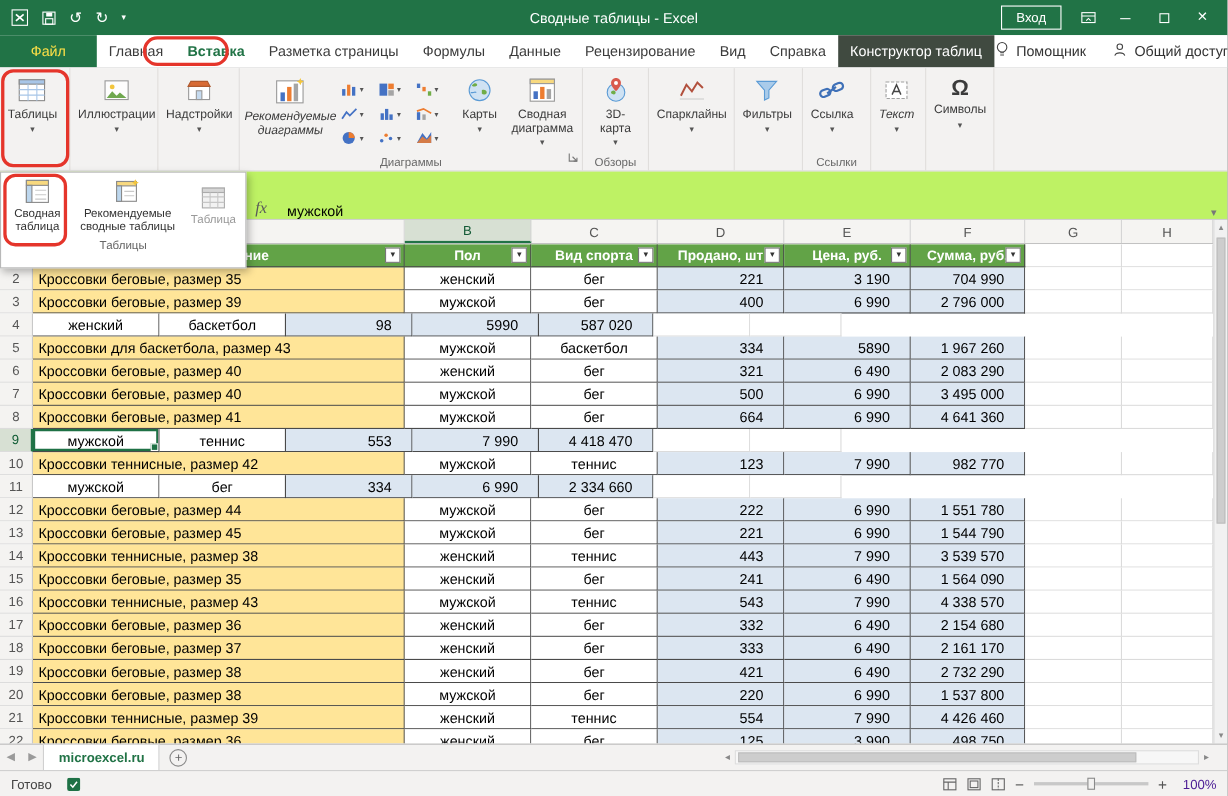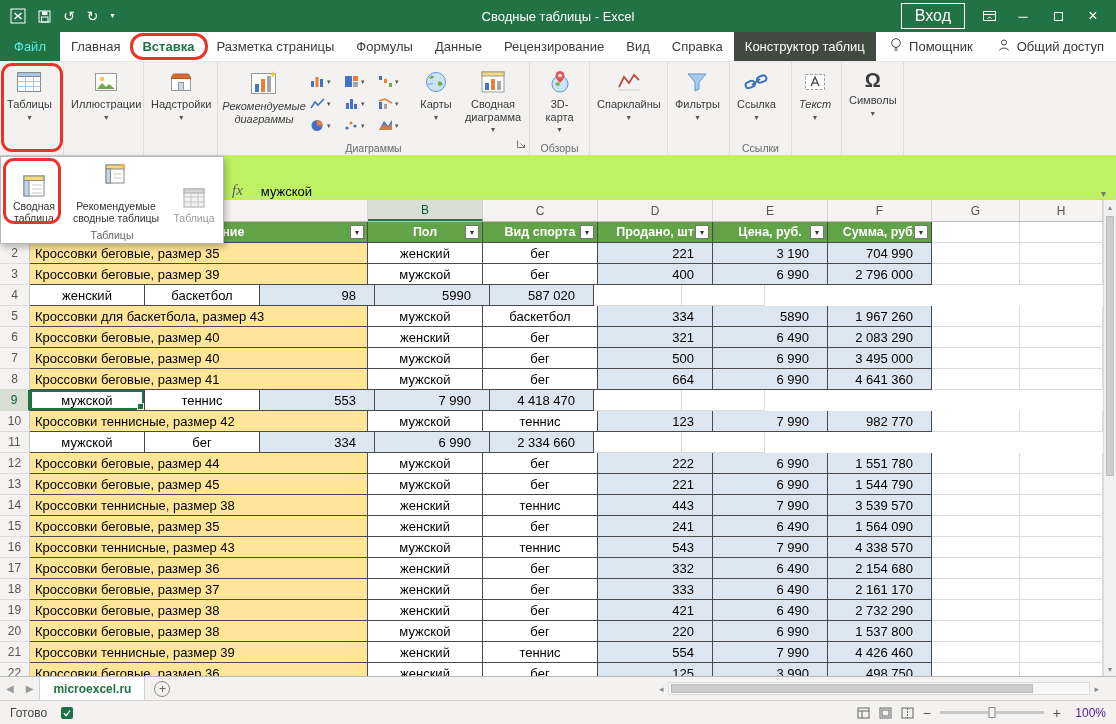--- a/index.html
+++ b/index.html
@@ -9,30 +9,30 @@
 
   
   .titlebar{position:absolute;left:0;top:0;width:1116px;height:32px;background:#217346;
             display:flex;align-items:center;color:#fff;}
   .qat{display:flex;align-items:center;gap:12px;padding-left:10px;}
   .qbtn{display:inline-flex;align-items:center;justify-content:center;line-height:1;}
   .uchar{font-size:14px;color:#fff;}
   .qcaret{font-size:8px;color:#fff;}
   .tb-title{position:absolute;left:50%;transform:translateX(-50%);font-size:13px;white-space:nowrap;}
   .tb-right{margin-left:auto;display:flex;align-items:center;gap:17px;padding-right:14px;}
-  .signin{border:1px solid #fff;padding:3px 13px;font-size:16px;cursor:default;}
+  .signin{border:1px solid #fff;padding:3px 13px;font-size:12px;cursor:default;}
   .wbtn{font-size:13px;display:inline-flex;align-items:center;justify-content:center;width:18px;}
   .maxbox{width:9px;height:9px;border:1px solid #fff;display:inline-block;}
   .wclose{font-size:16px;}
 
   
   .tabrow{position:absolute;left:0;top:32px;width:1116px;height:30px;background:#fff;
           display:flex;align-items:stretch;font-size:13px;color:#3b3b3b;border-bottom:1px solid #E6E6E6;}
   .tab{display:flex;align-items:center;padding:0 11px;white-space:nowrap;cursor:default;}
-  .tab-file{background:#217346;color:#5eead4;padding:0 14px;}
+  .tab-file{background:#217346;color:#fde047;padding:0 28px;}
   .tab-active{color:#217346;font-weight:bold;}
   .tab-ctx{background:#404A40;color:#fff;}
   .tabrow-right{margin-left:auto;display:flex;align-items:center;gap:24px;padding-right:12px;}
   .traux{display:inline-flex;align-items:center;gap:6px;white-space:nowrap;color:#333;}
 
   
   .ribbon{position:absolute;left:0;top:62px;width:1116px;height:94px;background:#F3F2F1;
           border-bottom:1px solid #D6D4D2;display:flex;align-items:stretch;}
   .rgroup{position:relative;border-right:1px solid #E0DEDC;display:flex;align-items:flex-start;
           padding:3px 3px 14px 3px;height:100%;}
@@ -116,25 +116,25 @@
   .vicon{display:inline-flex;cursor:default;}
   .zbtn{font-size:14px;color:#555;cursor:default;}
   .ztrack{width:104px;height:3px;background:#C8C8C8;position:relative;}
   .znotch{position:absolute;left:50%;top:-3px;width:1px;height:9px;background:#9a9a9a;}
   .zthumb{position:absolute;left:50%;top:-4px;width:7px;height:11px;background:#F3F2F1;border:1px solid #8a8a8a;transform:translateX(-50%);}
   .zlabel{min-width:36px;text-align:right;color:#4c1d95;}
 
   
   .popup{position:absolute;left:0;top:156px;width:224px;height:88px;background:#fff;border:1px solid #B8B8B8;
          box-shadow:2px 3px 7px rgba(0,0,0,.28);z-index:40;display:flex;flex-direction:column;}
-  .pitems{display:flex;align-items:flex-end;padding:4px 2px 0 2px;}
+  .pitems{display:flex;align-items:center;padding:4px 2px 0 2px;}
   .pitem{display:flex;flex-direction:column;align-items:center;text-align:center;
          font-size:10.5px;line-height:1.12;color:#333;padding:1px;cursor:default;}
   .pitem .ric{margin-bottom:3px;display:inline-flex;}
-  .pw1{width:62px;} .pw2{width:102px;gap:12px;} .pw3{width:54px;}
+  .pw1{width:62px;} .pw2{width:102px;} .pw3{width:54px;}
   .pdis{color:#9a9a9a;}
   .pcaption{font-size:10.5px;color:#666;text-align:center;padding-top:3px;}
 
   
   .ring{position:absolute;border:3px solid #E5352B;border-radius:13px;z-index:60;pointer-events:none;}
   .ring-tab{left:130px;top:33px;width:78px;height:27px;}
   .ring-tables{left:1px;top:63px;width:62px;height:89px;border-radius:11px;}
   .ring-pivot{left:3px;top:158px;width:58px;height:66px;border-radius:11px;}
 </style>
 </head>

